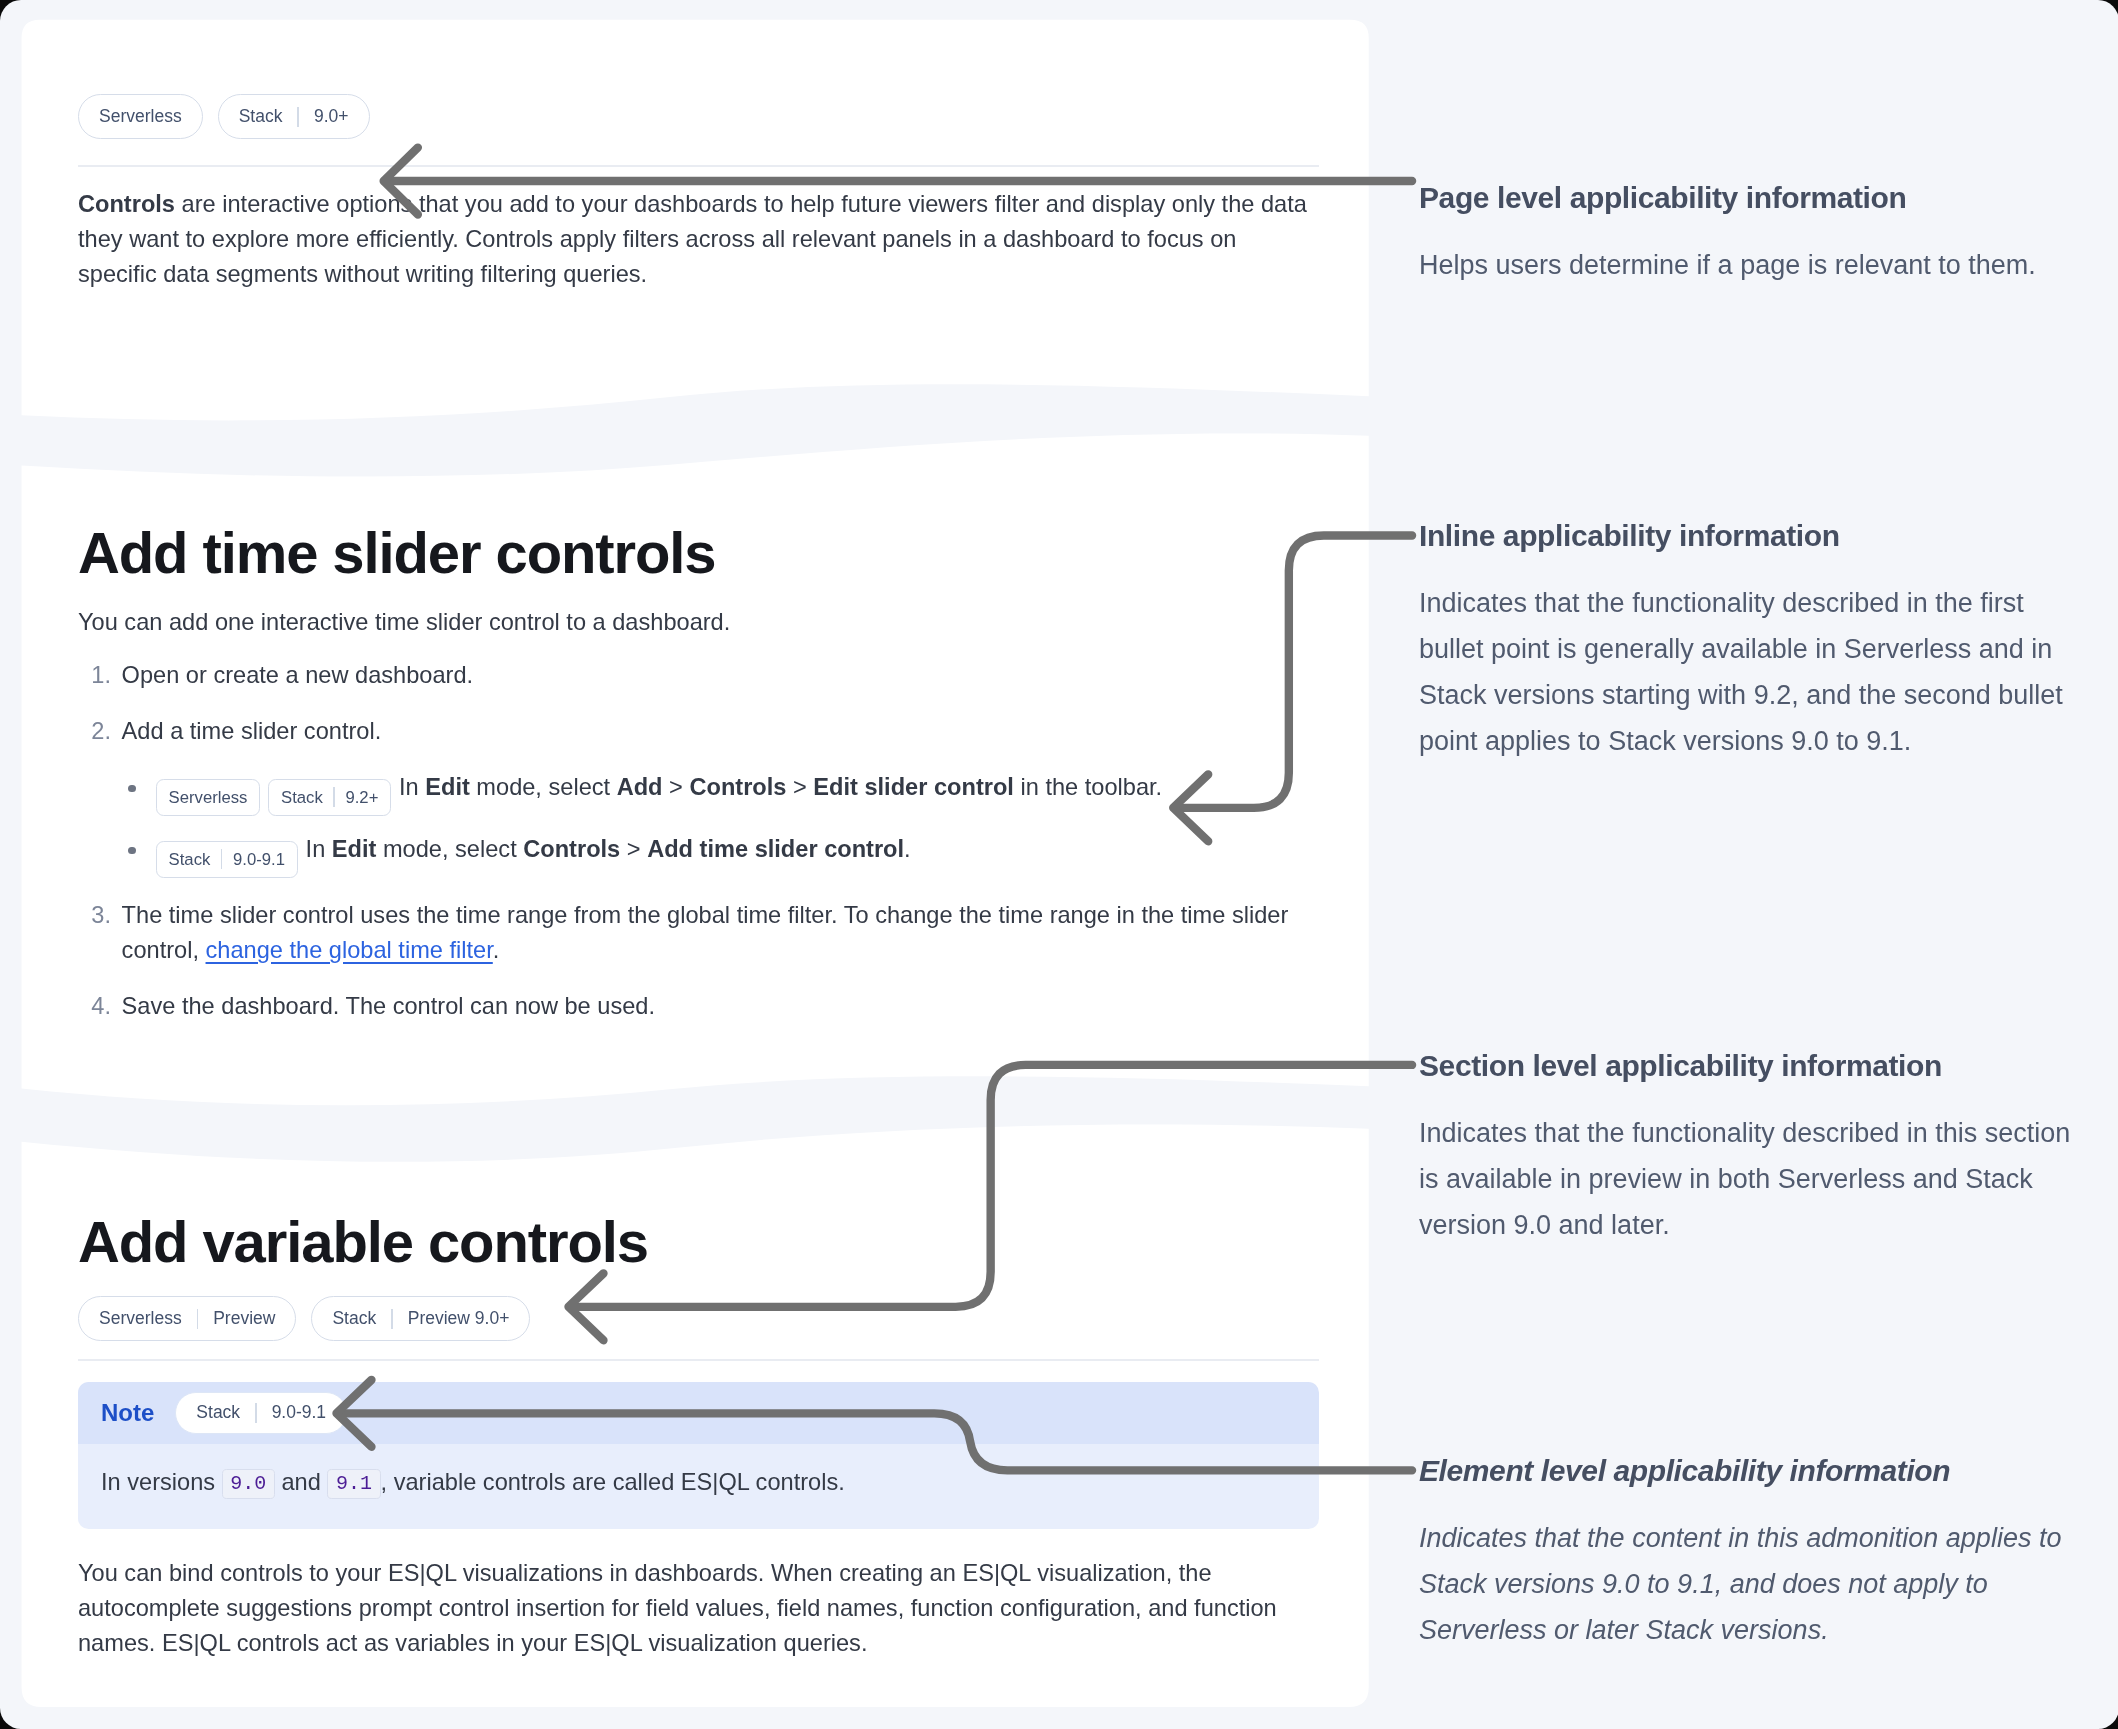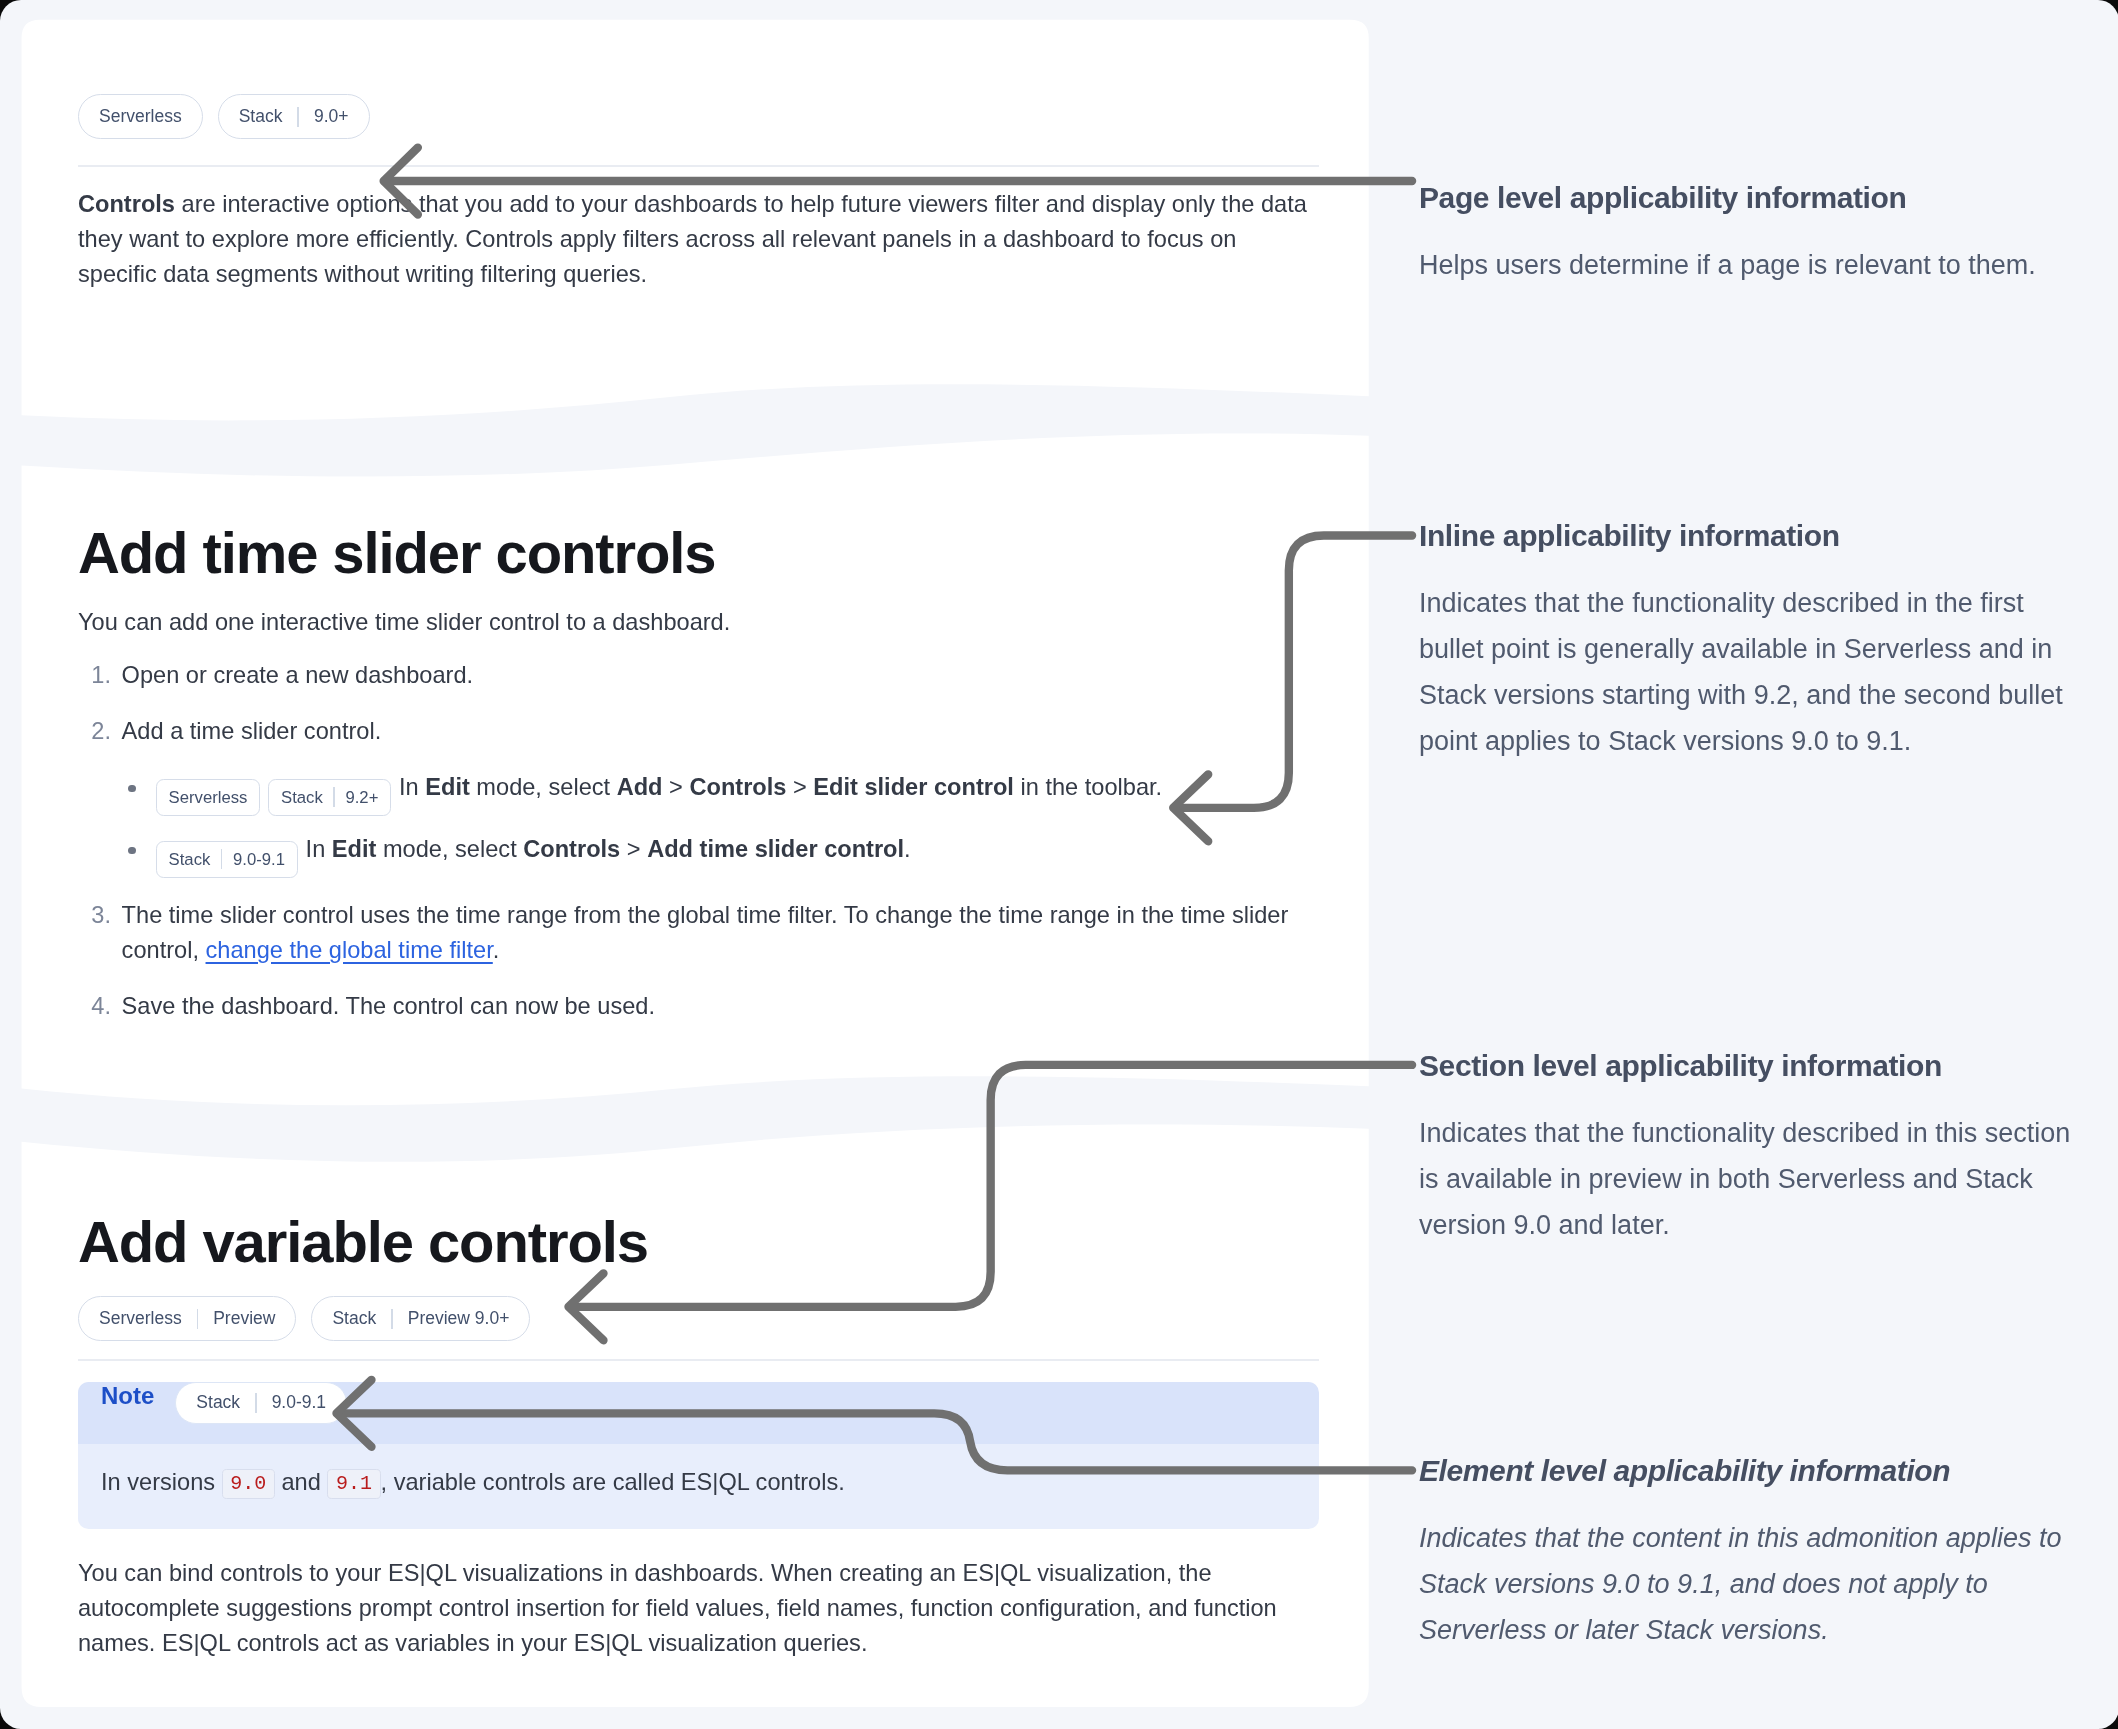--- a/index.html
+++ b/index.html
@@ -23,25 +23,25 @@
   .step{display:flex;font-size:23.6px;line-height:35px;color:#343a46;}
   .step .num{flex:none;width:33px;text-align:right;margin-right:10.6px;color:#7c8598;}
   .subs{margin-left:50px;}
   .bullet{display:flex;align-items:flex-start;}
   .dot{flex:none;width:7.6px;height:7.6px;border-radius:50%;background:#6d7482;margin-top:14.5px;margin-right:20px;}
   .bullet-text{font-size:23.6px;line-height:35px;color:#343a46;}
 
   a.link{color:#2c63e0;text-decoration:underline;text-underline-offset:3.8px;}
 
   .note{border-radius:10.6px;overflow:hidden;}
-  .note-head{background:#d9e3fa;display:flex;align-items:flex-start;gap:21px;padding:0 23px;height:62px;}
+  .note-head{background:#d9e3fa;display:flex;align-items:center;gap:21px;padding:0 23px;height:62px;}
   .note-label{color:#1d4fc7;font-weight:700;font-size:24px;}
   .note-body{background:#e8eefc;padding:21px 23px 27px;font-size:23.6px;line-height:35px;color:#343a46;}
   code.chip{font-family:"Liberation Mono","DejaVu Sans Mono",monospace;font-size:20px;background:#eef1f9;
-            border:0.8px solid #d8deee;border-radius:4.6px;padding:2.3px 7.6px;color:#b91c1c;}
+            border:0.8px solid #d8deee;border-radius:4.6px;padding:2.3px 7.6px;color:#4c1d95;}
 
   .anno-title{margin:0;font-size:30px;line-height:37px;font-weight:700;color:#454e61;letter-spacing:-0.4px;}
   .anno-body{margin:26px 0 0 0;font-size:27px;line-height:46px;color:#505a6e;}
 
   .mt24{margin-top:18px;}.mt26{margin-top:20px;}.mt28{margin-top:21px;}
   .mt34{margin-top:26px;}.mt36{margin-top:27px;}
 </style>
 </head>
 <body>
 

